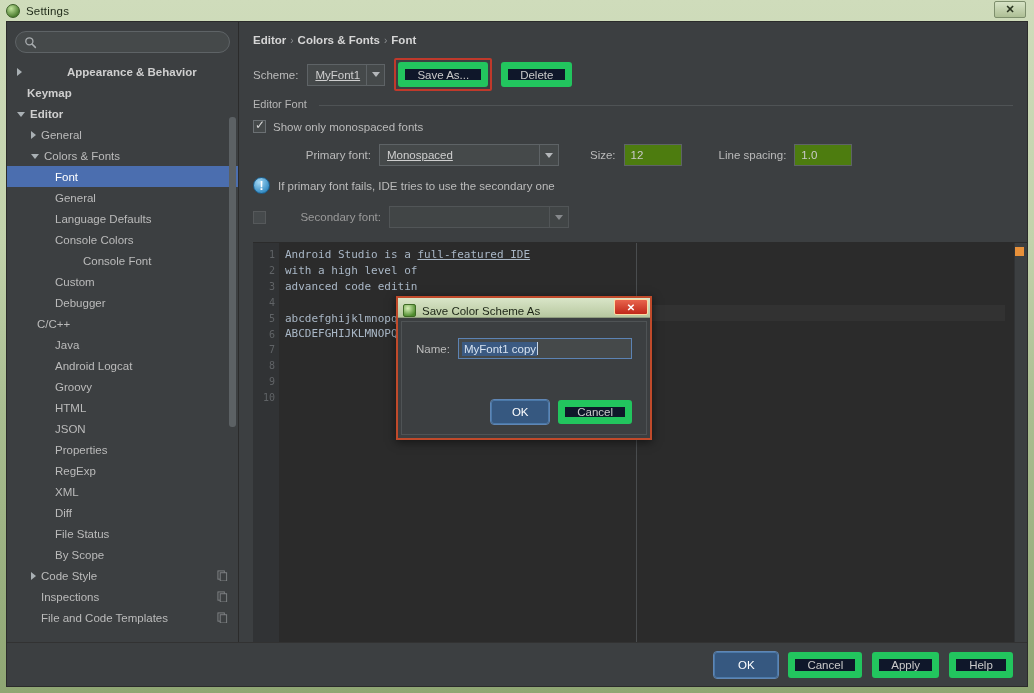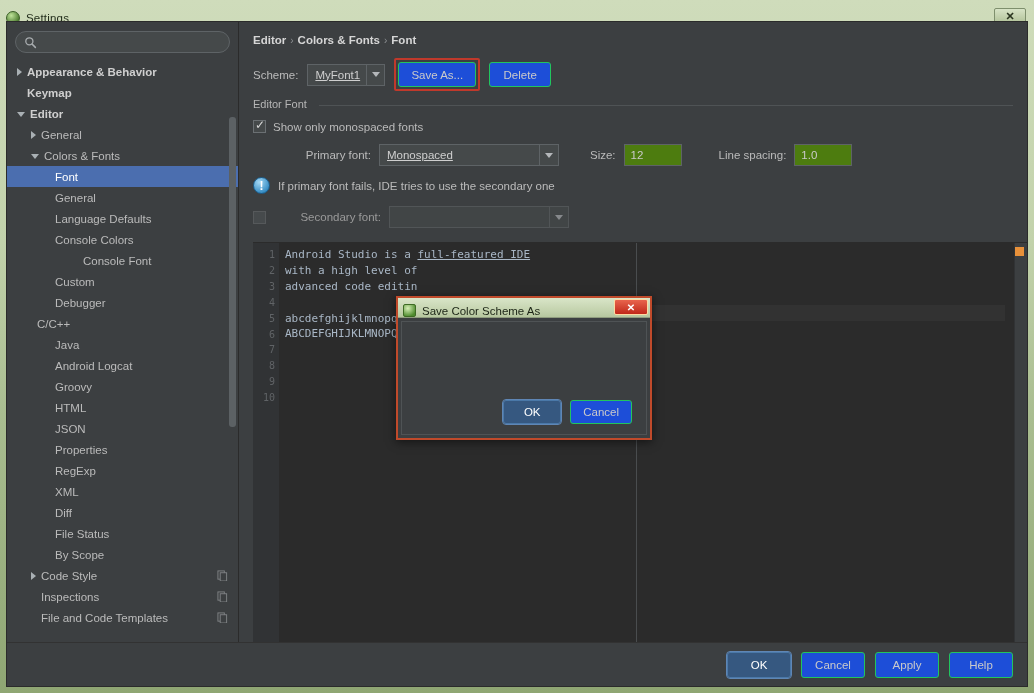--- a/index.html
+++ b/index.html
@@ -9,21 +9,21 @@
     font-family: "Liberation Sans", sans-serif;
     background: #9aad86;
   }
   body {
     background: linear-gradient(to bottom, #cfdcbb 0%, #c2d2ab 35%, #a9bd90 60%, #8fa673 100%);
     position: relative;
   }
 
   
   #os-titlebar {
-    position: absolute; left: 0; top: 7px; width: 1034px; height: 21px;
+    position: absolute; left: 0; top: 0; width: 1034px; height: 21px;
     display: flex; align-items: center;
   }
   #os-title-icon {
     width: 14px; height: 14px; margin-left: 6px; margin-right: 6px;
     border-radius: 50%;
     background: radial-gradient(circle at 35% 30%, #bfe39a, #4a7a2e 75%);
     border: 1px solid #3b5f27;
     flex: none;
   }
   #os-title-text {
@@ -138,21 +138,21 @@
   }
   .caret {
     width: 0; height: 0;
     border-left: 4px solid transparent;
     border-right: 4px solid transparent;
     border-top: 5px solid #b4b7ba;
   }
   #scheme-combo { width: 78px; }
   .btn {
     height: 25px; min-width: 62px; padding: 0 12px;
-    background: #1d4ed8; border: 1px solid #22c55e; border-radius: 3px;
+    background: #0f172a; border: 7px solid #22c55e; border-radius: 3px;
     color: #cacaca; font-size: 11.5px;
     font-family: "Liberation Sans", sans-serif;
     display: flex; align-items: center; justify-content: center;
   }
   #save-as-wrap {
     border: 2px solid #c0392b; padding: 2px; border-radius: 2px;
   }
 
   
   #editor-font-group { margin: 14px 14px 0 14px; position: relative; }
@@ -322,21 +322,21 @@
           <svg id="search-icon" viewBox="0 0 16 16">
             <circle cx="6.6" cy="6.6" r="4.4" fill="none" stroke="#c9cdd0" stroke-width="1.6"></circle>
             <line x1="10" y1="10" x2="14" y2="14" stroke="#c9cdd0" stroke-width="1.8" stroke-linecap="round"></line>
           </svg>
           <input id="search-input" type="text" placeholder="" style="">
         </div>
       </div>
 
       <div id="tree">
         <div id="tree-items">
-            <div class="tree-item bold" style="padding-left: 10px;">
+            <div class="tree-item bold" style="padding-left: 10px; gap: 40px;">
               <i class="arrow closed"></i>
               <span>Appearance &amp; Behavior</span>
             </div>
             <div class="tree-item bold" style="padding-left: 10px;">
               <i class="arrow none"></i>
               <span>Keymap</span>
             </div>
             <div class="tree-item bold" style="padding-left: 10px;">
               <i class="arrow open"></i>
               <span>Editor</span>
@@ -540,20 +540,27 @@
       </div>
     </div>
 
     <div id="dialog" style="border-color: rgb(192, 74, 43);">
       <div id="dialog-titlebar">
         <div id="dialog-app-icon"></div>
         <div id="dialog-title">Save Color Scheme As</div>
         <div id="dialog-close">✕</div>
       </div>
       <div id="dialog-body">
+        <div id="name-row">
+          <span id="name-label">Name:</span>
+          <div id="name-input-wrap">
+            <span id="name-input-sel">MyFont1 copy</span>
+              <i id="name-caret"></i>
+          </div>
+        </div>
         <div id="dialog-buttons">
           <div class="btn dlg-btn btn-primary">OK</div>
           <div class="btn dlg-btn">Cancel</div>
         </div>
       </div>
     </div>
 
   </div>
 
   <div id="bottom-bar">

